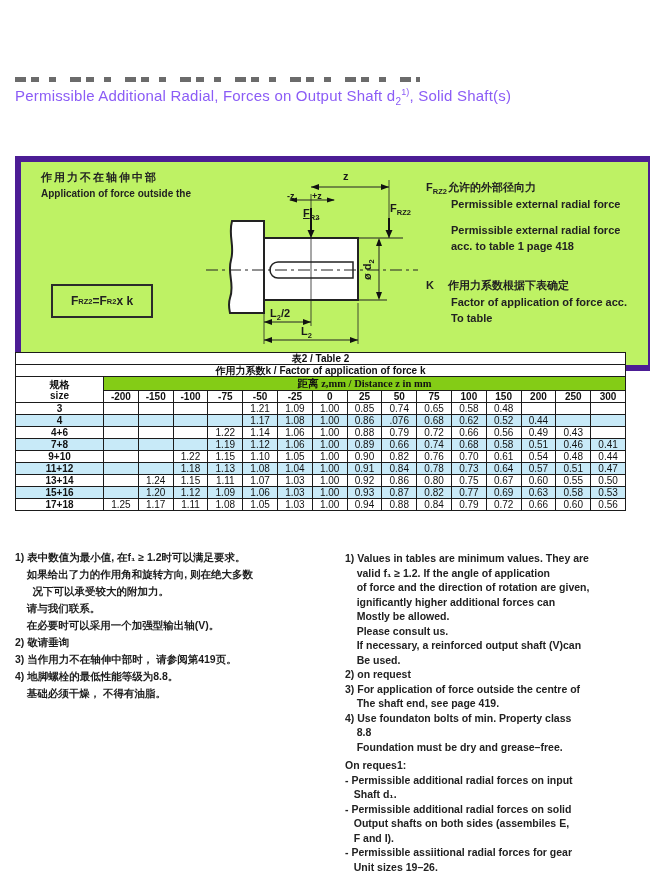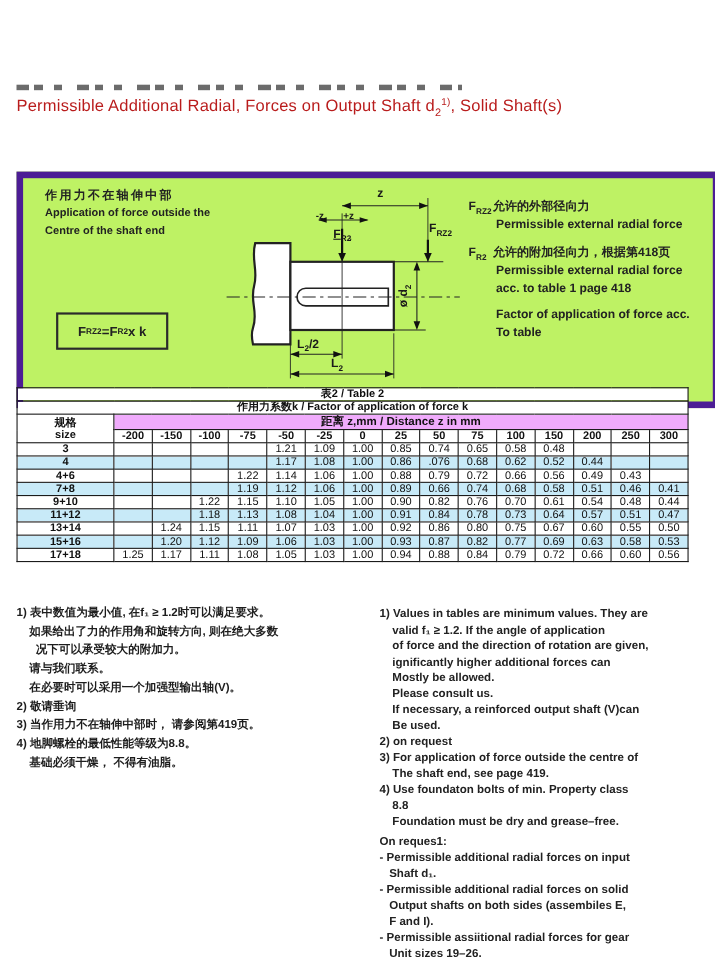--- a/index.html
+++ b/index.html
@@ -3,21 +3,21 @@
 <meta charset="utf-8">
 <style>
   html,body{margin:0;padding:0;background:#fff;}
   .page{position:relative;width:650px;height:888px;background:#ffffff;overflow:hidden;
         font-family:"Liberation Sans",sans-serif;color:#111;}
 
   
   .crop-fragment{position:absolute;left:15px;top:77px;width:405px;height:5px;opacity:.75;
     background:repeating-linear-gradient(90deg,#3a3a3a 0 11px,transparent 11px 16px,#3a3a3a 16px 24px,transparent 24px 34px,#3a3a3a 34px 41px,transparent 41px 55px);}
 
-  .title{position:absolute;left:15px;top:87px;font-size:15px;font-weight:normal;color:#b91c1c;margin:0;letter-spacing:.2px;}
+  .title{position:absolute;left:15px;top:87px;font-size:15px;font-weight:normal;color:#8b5cf6;margin:0;letter-spacing:.2px;}
   .title sub{font-size:10px;} .title sup{font-size:9px;}
 
   
   .panel{position:absolute;left:15px;top:156px;width:627px;height:203px;border:6px solid #4c1d95;background:#bef264;}
   .app-note{position:absolute;left:20px;top:8px;}
   .app-note .zh{font-size:11px;font-weight:bold;letter-spacing:2px;color:#222;}
   .app-note .en{font-size:10px;font-weight:bold;color:#222;line-height:17px;}
   .formula-box{position:absolute;left:30px;top:122px;width:98px;height:30px;border:2px solid #2b2b2b;
     display:flex;align-items:center;justify-content:center;font-size:12px;font-weight:bold;color:#222;}
   .formula-box sub{font-size:7.5px;}
@@ -34,21 +34,21 @@
   .legend-item .l1{font-size:11px;font-weight:bold;color:#222;white-space:nowrap;}
   .legend-item .sym{display:inline-block;min-width:22px;}
   .legend-item .sym sub{font-size:7.5px;}
   .legend-item .en{font-size:11px;font-weight:bold;color:#222;margin-left:25px;line-height:16px;white-space:pre-wrap;}
 
   
   .ktable{position:absolute;left:15px;top:352px;width:611px;border-collapse:collapse;table-layout:fixed;}
   .ktable td{border:1px solid #1b1b1b;overflow:hidden;}
   .cap td{background:#3fb6e8;font-weight:bold;font-size:11px;text-align:left;padding:2px 10px;height:14px;color:#0c0c0c;}
   .factor td{background:#ffffff;font-weight:bold;font-size:11px;text-align:center;height:14px;}
-  .dist td.dh{background:#f0abfc;font-weight:bold;font-size:10.5px;text-align:center;height:13px;}
+  .dist td.dh{background:#84cc16;font-weight:bold;font-size:10.5px;text-align:center;height:13px;font-family:Liberation Serif, serif;}
   .sizehead{background:#3fb6e8;text-align:center;font-size:10.5px;font-weight:bold;line-height:13px;padding:0;}
   .cols td{background:#3fb6e8;font-weight:bold;font-size:10px;text-align:center;height:12px;padding:0;}
   .ktable tbody td{background:#fff;font-size:10px;text-align:center;height:11px;line-height:11px;padding:0;}
   .ktable tbody tr.alt td{background:#c8eaf8;}
   .ktable tbody td.size{font-weight:bold;}
 
   
   .fn{position:absolute;font-size:10.5px;color:#1d1d1d;white-space:pre-wrap;}
   .fn.zh{line-height:17px;font-weight:bold;}
   .fn.en{line-height:14.5px;font-weight:bold;color:#222;}
@@ -60,21 +60,20 @@
 
   <div class="crop-fragment"></div>
 
   <h1 class="title"><span>Permissible Additional Radial, Forces on Output Shaft d</span><sub>2</sub><sup>1)</sup><span>, Solid Shaft(s)</span></h1>
 
   <div class="panel">
 
     <div class="app-note">
       <div class="zh">作用力不在轴伸中部</div>
       <div class="en">Application of force outside the</div>
-      <div class="en">Centre of the shaft end</div>
     </div>
 
     <div class="formula-box">
         <span>F</span>
         <sub>RZ2</sub>
         <span>=F</span>
         <sub>R2</sub>
         <span>x k</span>
       </div>
 
@@ -131,25 +130,25 @@
     <div class="dlabel rot" style="left:337px;top:100px;"><span>ø d</span><sub>2</sub></div>
     <div class="dlabel" style="left:249px;top:145px;"><span>L</span><sub>2</sub><span>/2</span></div>
     <div class="dlabel" style="left:280px;top:163px;"><span>L</span><sub>2</sub></div>
 
     <div class="legend">
       <div class="legend-item" style="top:18px;">
         <div class="l1"><span class="sym"><span>F</span><sub>RZ2</sub></span><span class="zh">允许的外部径向力</span></div>
         <div class="en">Permissible external radial force</div>
       </div>
       <div class="legend-item" style="top:60px;">
-        <div class="l1"><span class="sym"><span>F</span><sub>R2</sub></span><span class="zh">允许的附加径向力，根据第418页</span></div>
         <div class="en">Permissible external radial force
 acc. to table 1 page 418</div>
       </div>
       <div class="legend-item" style="top:116px;">
+        <div class="l1"><span class="sym"><span>K</span><sub></sub></span><span class="zh">作用力系数根据下表确定</span></div>
         <div class="en">Factor of application of force acc.
 To table</div>
       </div>
     </div>
   </div>
 
   <table class="ktable">
     <colgroup>
       <col style="width:88px">
       <col>

